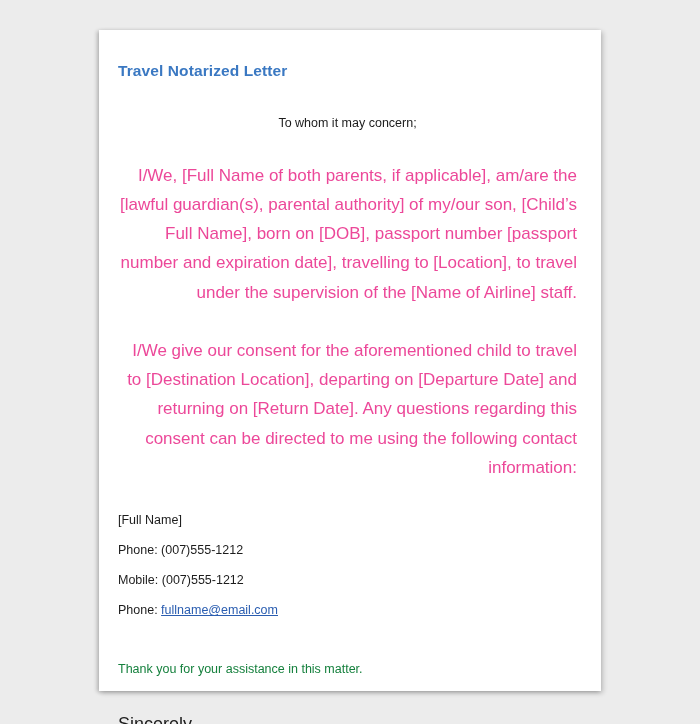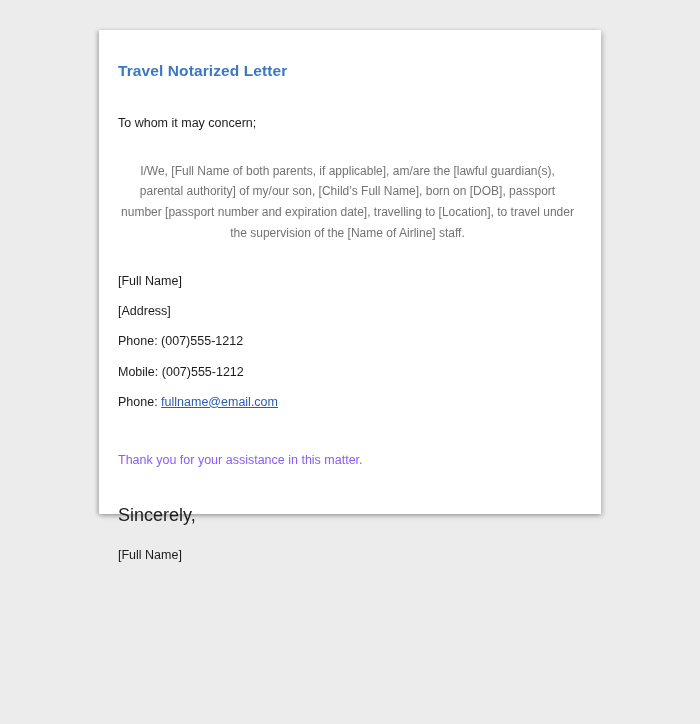--- a/index.html
+++ b/index.html
@@ -20,21 +20,21 @@
     position: relative;
     width: 700px;
     height: 724px;
   }
 
   .page {
     position: absolute;
     left: 99px;
     top: 30px;
     width: 502px;
-    height: 484px;
+    height: 661px;
     background: #ffffff;
     box-shadow: -2px 1px 4px rgba(0,0,0,0.22),
                  2px 2px 5px rgba(0,0,0,0.20);
   }
 
   .page-inner {
     padding: 32px 24px 0 19px;
   }
 
   .doc-title {
@@ -44,28 +44,29 @@
     line-height: 1.2;
     margin: 0 0 0 0;
     letter-spacing: 0.1px;
   }
 
   .salutation {
     font-size: 12.5px;
     color: #1c1c1c;
     line-height: 1.45;
     margin-top: 33px;
+    text-align: center;
   }
 
   .para {
-    font-size: 12px;
-    color: #737373;
+    font-size: 17px;
+    color: #ec4899;
     line-height: 1.72;
     margin-top: 29px;
-    text-align: center;
+    text-align: right;
   }
 
   .contact-block {
     margin-top: 29px;
   }
 
   .contact-line {
     font-size: 12.5px;
     color: #1c1c1c;
     line-height: 1.45;
@@ -73,21 +74,21 @@
     white-space: nowrap;
   }
   .contact-line:last-child { margin-bottom: 0; }
 
   .email-link {
     color: #2a5db0;
   }
 
   .closing-thanks {
     font-size: 12.5px;
-    color: #8b5cf6;
+    color: #15803d;
     line-height: 1.45;
     margin-top: 40px;
   }
 
   .signoff {
     font-size: 18px;
     color: #1c1c1c;
     line-height: 1.45;
     margin-top: 33px;
   }
@@ -105,24 +106,24 @@
 <div id="viewport">
   <div class="page">
     <div class="page-inner">
 
       <h1 class="doc-title">Travel Notarized Letter</h1>
 
       <p class="salutation">To whom it may concern;</p>
 
       <p class="para">I/We, [Full Name of both parents, if applicable], am/are the [lawful guardian(s), parental authority] of my/our son, [Child’s Full Name], born on [DOB], passport number [passport number and expiration date], travelling to [Location], to travel under the supervision of the [Name of Airline] staff.</p>
 
+      <p class="para">I/We give our consent for the aforementioned child to travel to [Destination Location], departing on [Departure Date] and returning on [Return Date]. Any questions regarding this consent can be directed to me using the following contact information:</p>
 
       <div class="contact-block">
         <div class="contact-line">[Full Name]</div>
-        <div class="contact-line">[Address]</div>
         <div class="contact-line">Phone: (007)555-1212</div>
         <div class="contact-line">Mobile: (007)555-1212</div>
         <div class="contact-line"><span>Phone: </span><a class="email-link" href="#">fullname@email.com</a></div>
       </div>
 
       <p class="closing-thanks">Thank you for your assistance in this matter.</p>
 
       <p class="signoff">Sincerely,</p>
 
       <p class="signoff-name">[Full Name]</p>

